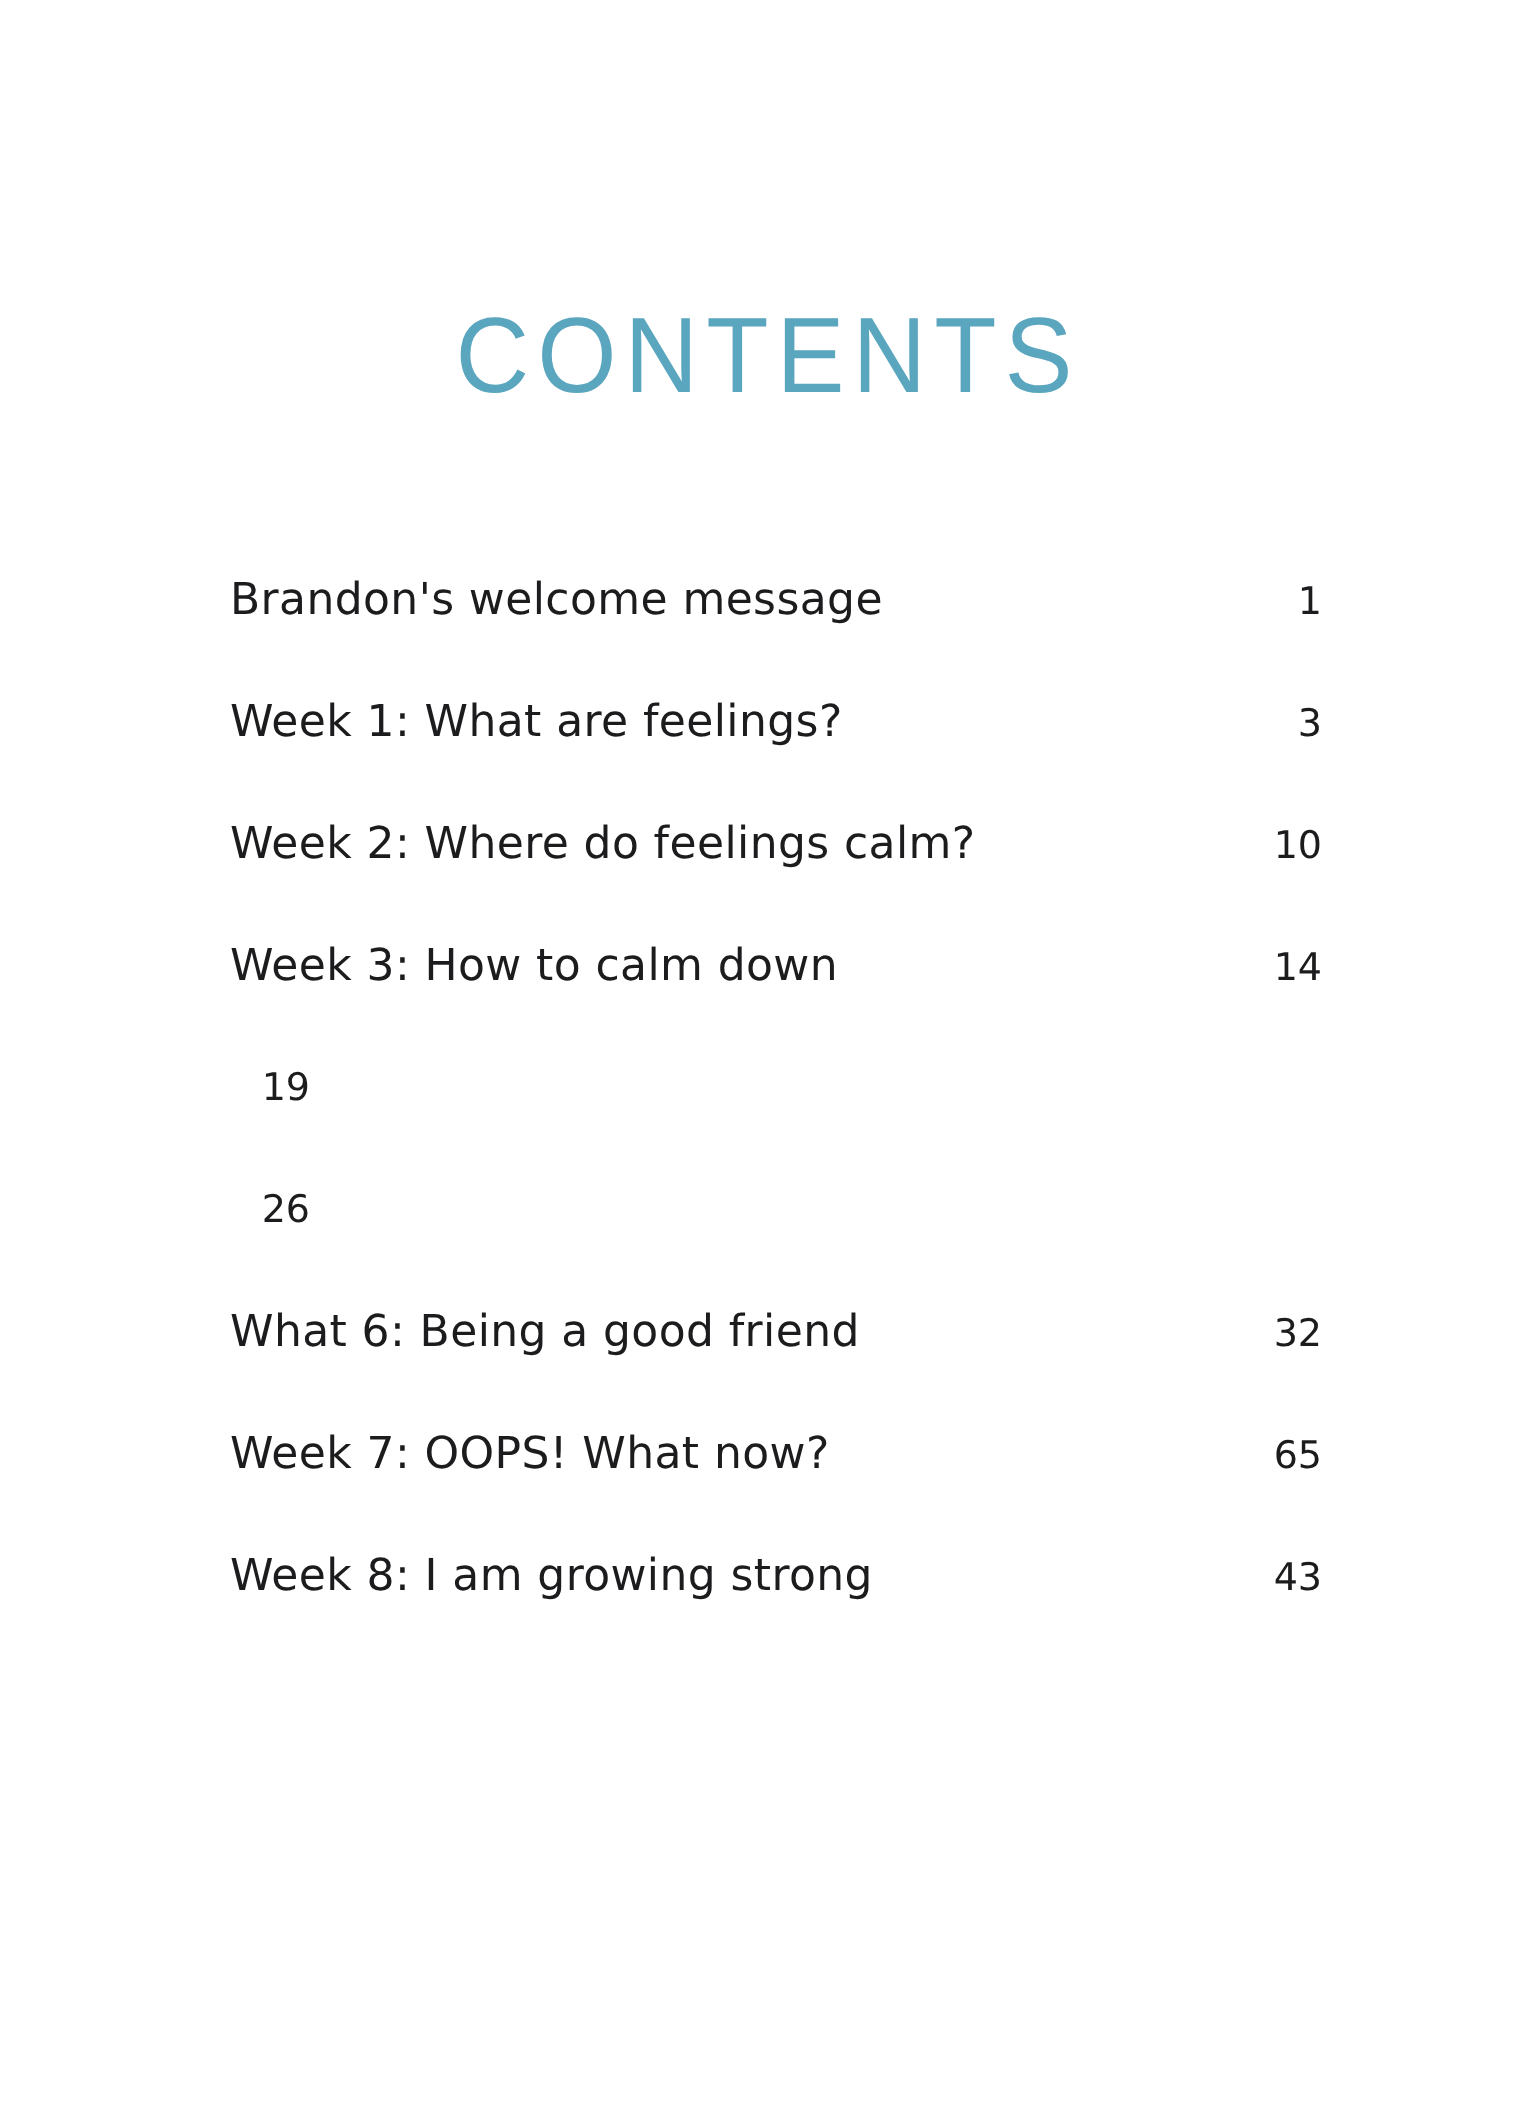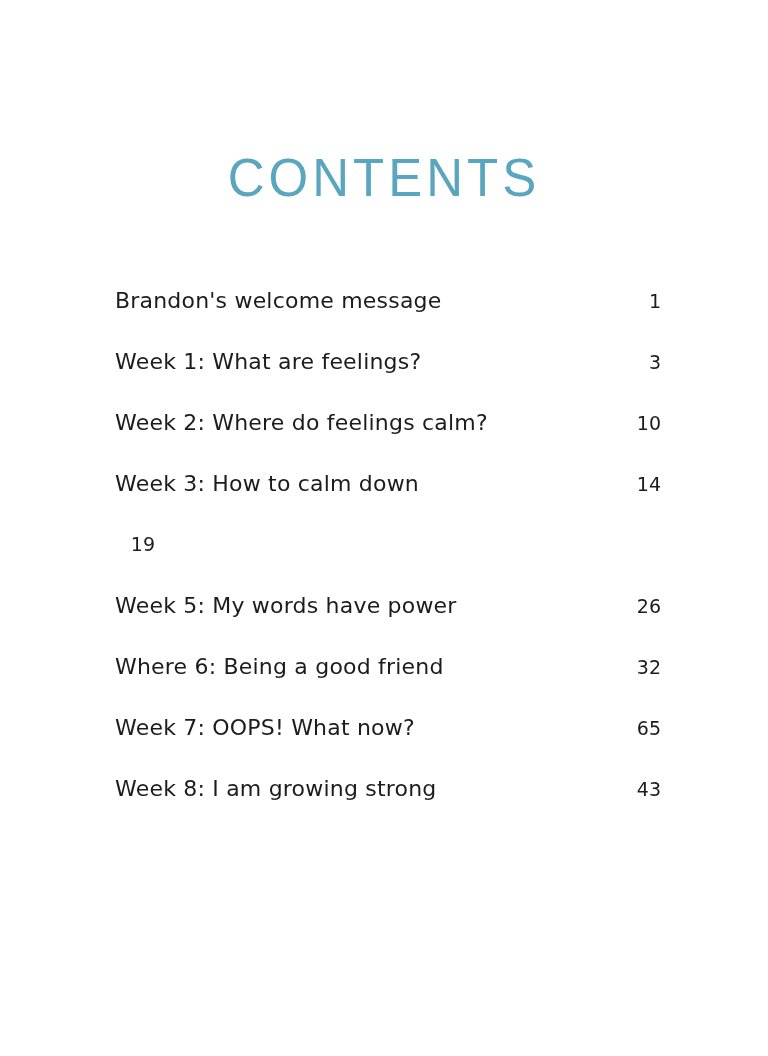--- a/index.html
+++ b/index.html
@@ -84,26 +84,25 @@
     <div class="toc-row">
       <span class="toc-title">Week 3: How to calm down</span>
       <span class="toc-page">14</span>
     </div>
 
     <div class="toc-row">
       <span class="toc-page">19</span>
     </div>
 
     <div class="toc-row">
-      <span class="toc-title">Week 5: My words have power</span>
       <span class="toc-page">26</span>
     </div>
 
     <div class="toc-row">
-      <span class="toc-title">Where 6: Being a good friend</span>
+      <span class="toc-title">What 6: Being a good friend</span>
       <span class="toc-page">32</span>
     </div>
 
     <div class="toc-row">
       <span class="toc-title">Week 7: OOPS! What now?</span>
       <span class="toc-page">65</span>
     </div>
 
     <div class="toc-row">
       <span class="toc-title">Week 8: I am growing strong</span>

